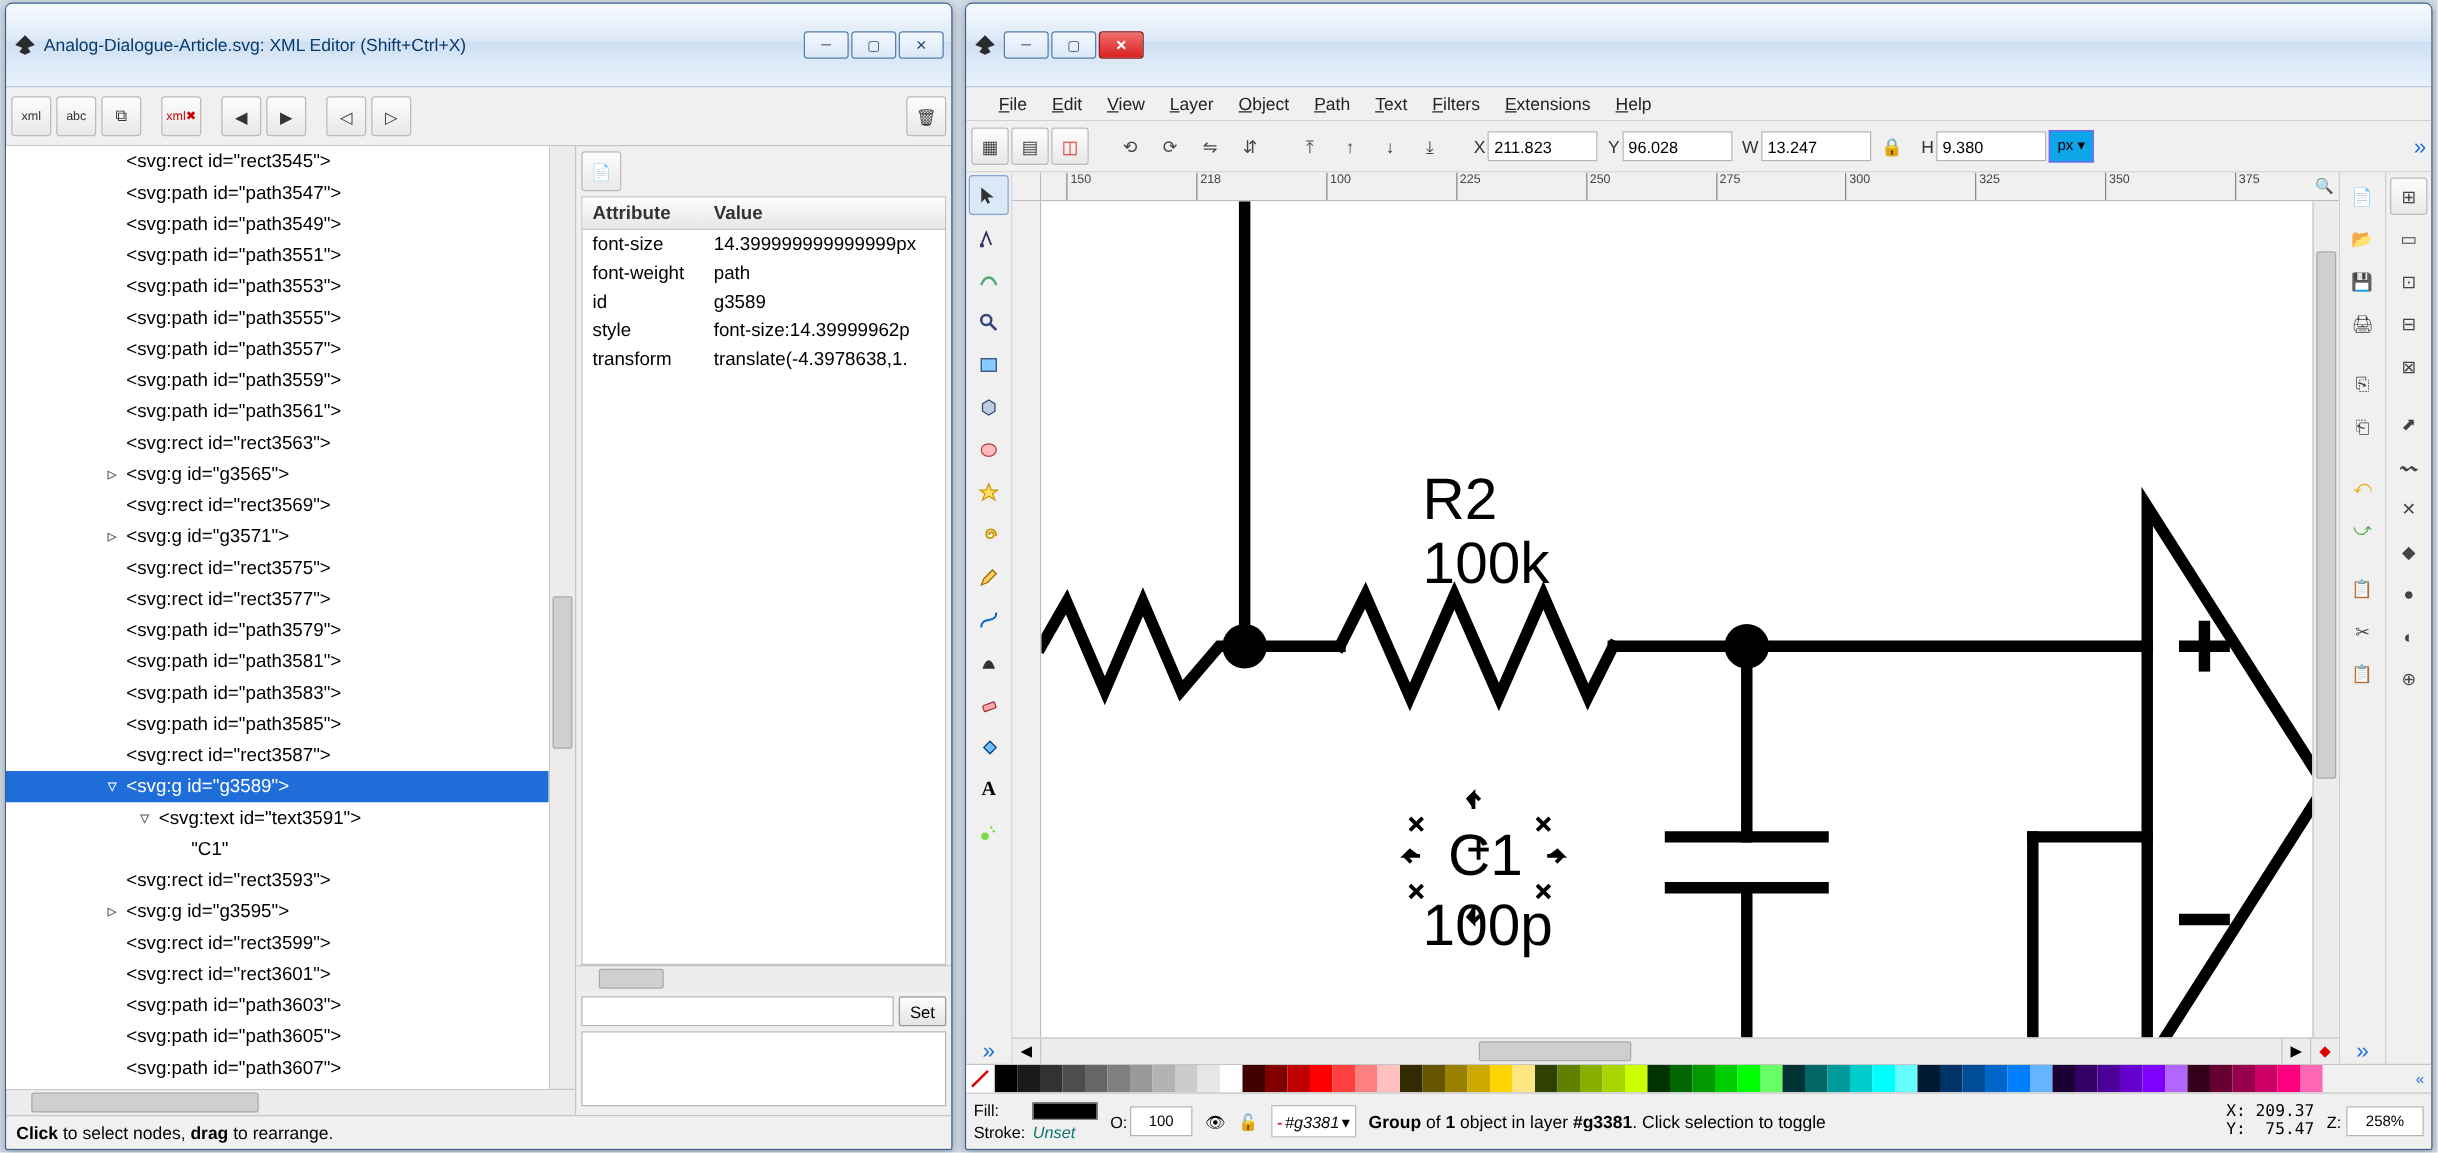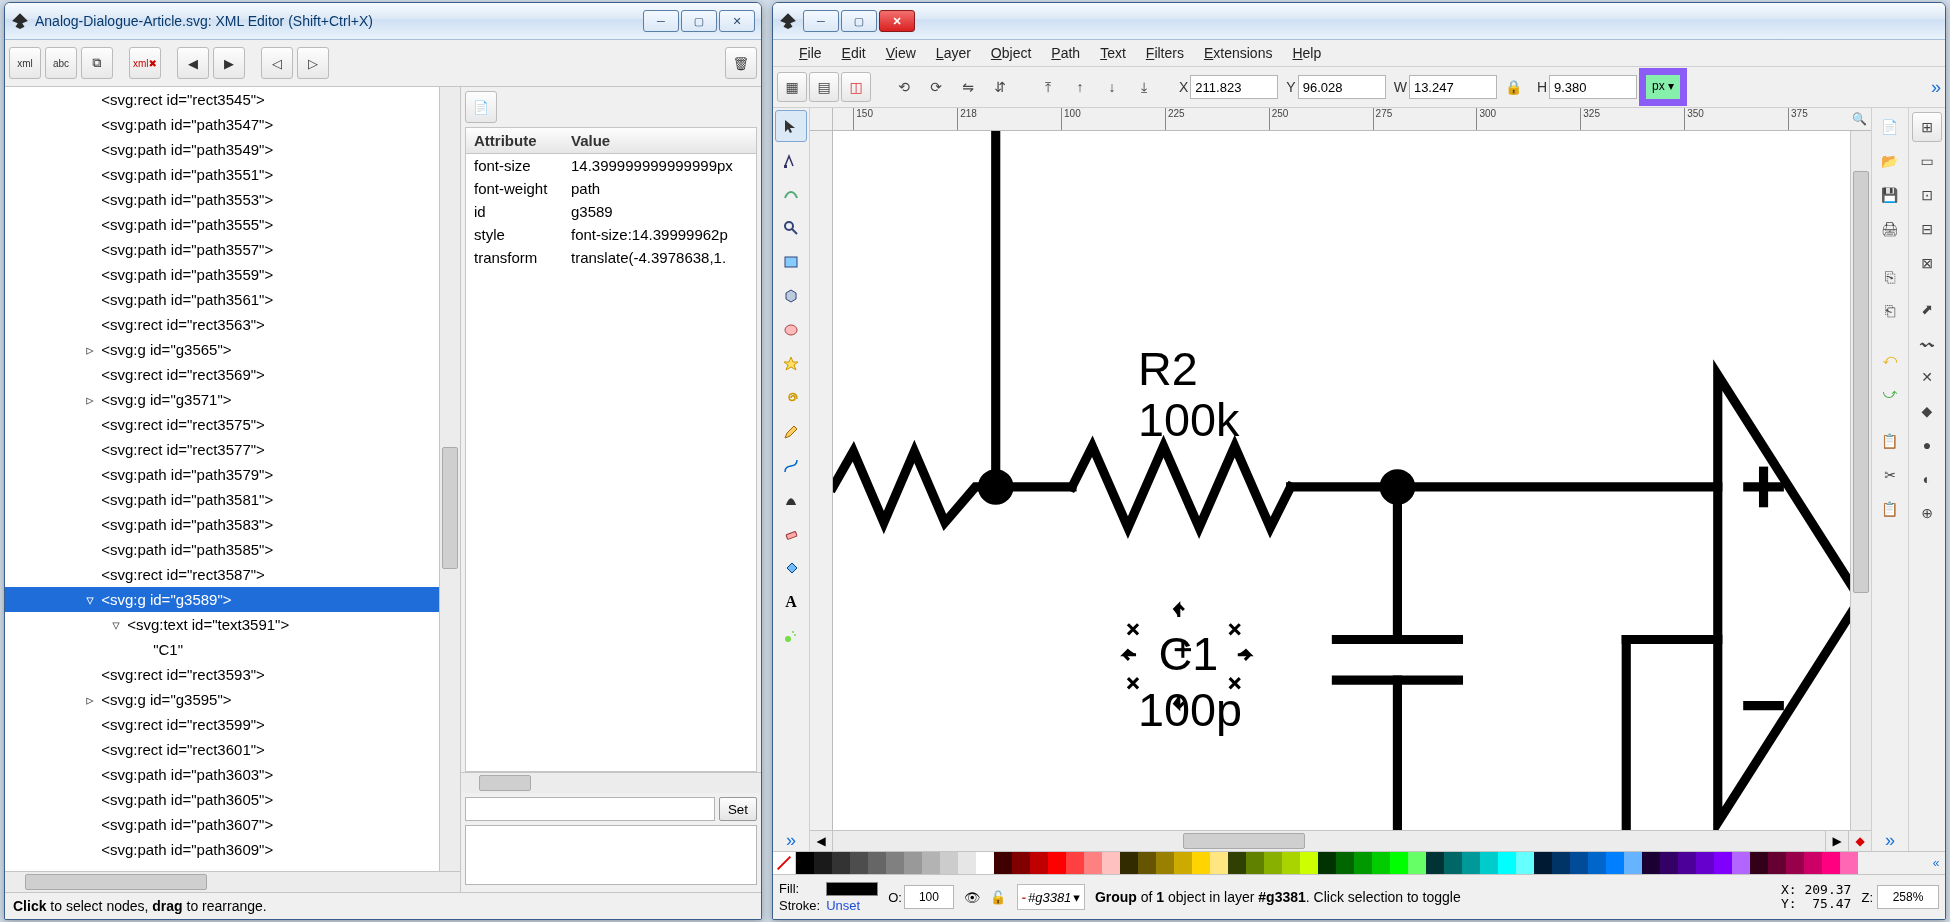--- a/index.html
+++ b/index.html
@@ -1,19 +1,19 @@
 <!DOCTYPE html>
 <html><head>
 <meta charset="utf-8">
 <style>
   html,body{margin:0;padding:0;font-family:"Segoe UI",Tahoma,sans-serif;font-size:12px;background:#e8f0f7;color:#000;}
   .desktop{width:1950px;height:922px;position:relative;background:#d0dce8;}
   .window{position:absolute;background:#f0f0f0;border:1px solid #3a5f8a;border-radius:6px 6px 2px 2px;box-shadow:0 2px 8px rgba(0,0,0,.3);display:flex;flex-direction:column;overflow:hidden;}
   
-  .titlebar{height:34px;background:linear-gradient(#f7fbff,#dce8f6 45%,#cfe0f3 46%,#e9f2fb);display:flex;align-items:center;padding:1px 6px;border-bottom:1px solid #a9bfd8;}
+  .titlebar{height:34px;background:linear-gradient(#f7fbff,#dce8f6 45%,#cfe0f3 46%,#e9f2fb);display:flex;align-items:center;padding:16px 6px;border-bottom:1px solid #a9bfd8;}
   .titlebar .app-icon{width:18px;height:18px;margin-right:6px;flex:none;}
   .titlebar .title-text{flex:1;color:#093a6c;font-size:14px;overflow:hidden;text-overflow:ellipsis;white-space:nowrap;}
   .winbtns{display:flex;gap:2px;}
   .winbtn{width:34px;height:20px;border:1px solid #5a7fa8;border-radius:3px;background:linear-gradient(#f3f8ff,#dbe8f6);display:flex;align-items:center;justify-content:center;font-size:11px;color:#2a4a70;}
   .winbtn.close{background:linear-gradient(#f36f6f,#d92020);border-color:#8a1a1a;color:#fff;font-weight:bold;}
   
   .xmlwin .toolbar{height:42px;background:#f0f0f0;border-bottom:1px solid #c5c5c5;display:flex;align-items:center;padding:2px 4px;gap:4px;}
   .tb-btn{width:30px;height:30px;border:1px solid #bbb;border-radius:3px;background:linear-gradient(#fdfdfd,#e8e8e8);display:flex;align-items:center;justify-content:center;font-size:13px;color:#333;}
   .tb-sep{width:8px;}
   .xml-body{flex:1;display:flex;overflow:hidden;}
@@ -43,21 +43,21 @@
   
   .inkwin .menubar{height:26px;background:#f0f0f0;border-bottom:1px solid #d0d0d0;display:flex;align-items:center;padding:0 16px;}
   .menu-item{padding:3px 10px;font-size:14px;color:#222;}
   .menu-item u{text-decoration:underline;}
   .inkwin .cmdbar{height:40px;background:#f0f0f0;border-bottom:1px solid #d0d0d0;display:flex;align-items:center;padding:0 4px;gap:2px;overflow:hidden;}
   .cmd-btn{width:28px;height:28px;border:1px solid transparent;border-radius:3px;display:flex;align-items:center;justify-content:center;font-size:14px;color:#444;}
   .cmd-btn.boxed{border-color:#bbb;background:linear-gradient(#fdfdfd,#e8e8e8);}
   .cmd-field{display:flex;align-items:center;gap:2px;margin-left:6px;}
   .cmd-field label{font-size:14px;color:#333;}
   .num-in{width:78px;height:22px;border:1px solid #b5b5b5;background:#fff;padding:0 4px;font-size:13px;}
-  .unit-sel{width:34px;height:24px;border:7px solid #8b5cf6;background:#86efac;font-size:12px;text-align:center;line-height:22px;}
+  .unit-sel{width:34px;height:24px;border:1px solid #8b5cf6;background:#0ea5e9;font-size:12px;text-align:center;line-height:22px;}
   .ink-body{flex:1;display:flex;min-height:0;}
   .toolbox{width:36px;background:#f0f0f0;border-right:1px solid #d0d0d0;display:flex;flex-direction:column;align-items:center;padding-top:2px;gap:2px;}
   .tool{width:30px;height:30px;border:1px solid transparent;border-radius:3px;display:flex;align-items:center;justify-content:center;}
   .tool.active{background:#dbe8f6;border-color:#7fa7d4;}
   .canvas-area{flex:1;display:flex;flex-direction:column;min-width:0;}
   .ruler-top{height:22px;background:#f0f0f0;border-bottom:1px solid #bbb;position:relative;overflow:hidden;font-size:10px;}
   .ruler-top .tick{position:absolute;top:0;height:100%;border-left:1px solid #888;padding-left:2px;color:#444;}
   .canvas-row{flex:1;display:flex;min-height:0;}
   .ruler-left{width:22px;background:#f0f0f0;border-right:1px solid #bbb;}
   .canvas{flex:1;background:#fff;position:relative;overflow:hidden;}
@@ -67,21 +67,21 @@
   .canvas-scroll-h .thumb{position:absolute;top:2px;height:14px;background:#cfcfcf;border:1px solid #aaa;border-radius:2px;}
   .right-dock{width:36px;background:#f0f0f0;border-left:1px solid #d0d0d0;display:flex;flex-direction:column;align-items:center;padding-top:4px;gap:4px;}
   .snapbar{width:36px;background:#f0f0f0;border-left:1px solid #d0d0d0;display:flex;flex-direction:column;align-items:center;padding-top:4px;gap:4px;}
   .palette{height:22px;background:#f0f0f0;border-top:1px solid #c5c5c5;display:flex;align-items:stretch;}
   .pal-none{width:22px;height:22px;background:#fff;position:relative;border-right:1px solid #ccc;}
   .pal-none:after{content:"";position:absolute;left:2px;right:2px;top:10px;border-top:2px solid #d00;transform:rotate(-45deg);}
   .pal-swatch{width:18px;height:22px;}
   .ink-status{height:44px;border-top:1px solid #c5c5c5;background:#f0f0f0;display:flex;align-items:center;padding:0 6px;gap:10px;font-size:13px;}
   .fillstroke{display:grid;grid-template-columns:auto auto;gap:2px 6px;align-items:center;}
   .fs-swatch{width:50px;height:12px;background:#000;border:1px solid #888;}
-  .fs-unset{color:#1d4ed8;}
+  .fs-unset{font-style:italic;color:#0f766e;}
   .spin-tiny{width:44px;height:20px;border:1px solid #b5b5b5;background:#fff;font-size:12px;text-align:center;padding-right:2px;}
   .layerbox{display:flex;align-items:center;gap:2px;border:1px solid #bbb;background:#fff;height:24px;padding:0 4px;}
   .status-msg{flex:1;font-size:14px;overflow:hidden;white-space:nowrap;}
   .coords{font-family:monospace;font-size:13px;line-height:1.1;}
   .zoombox{display:flex;align-items:center;gap:4px;}
   .chev{font-size:18px;color:#1a72d8;}
   .smallicon{width:16px;height:16px;}
   .gap{flex:1;}
 </style>
 </head>

